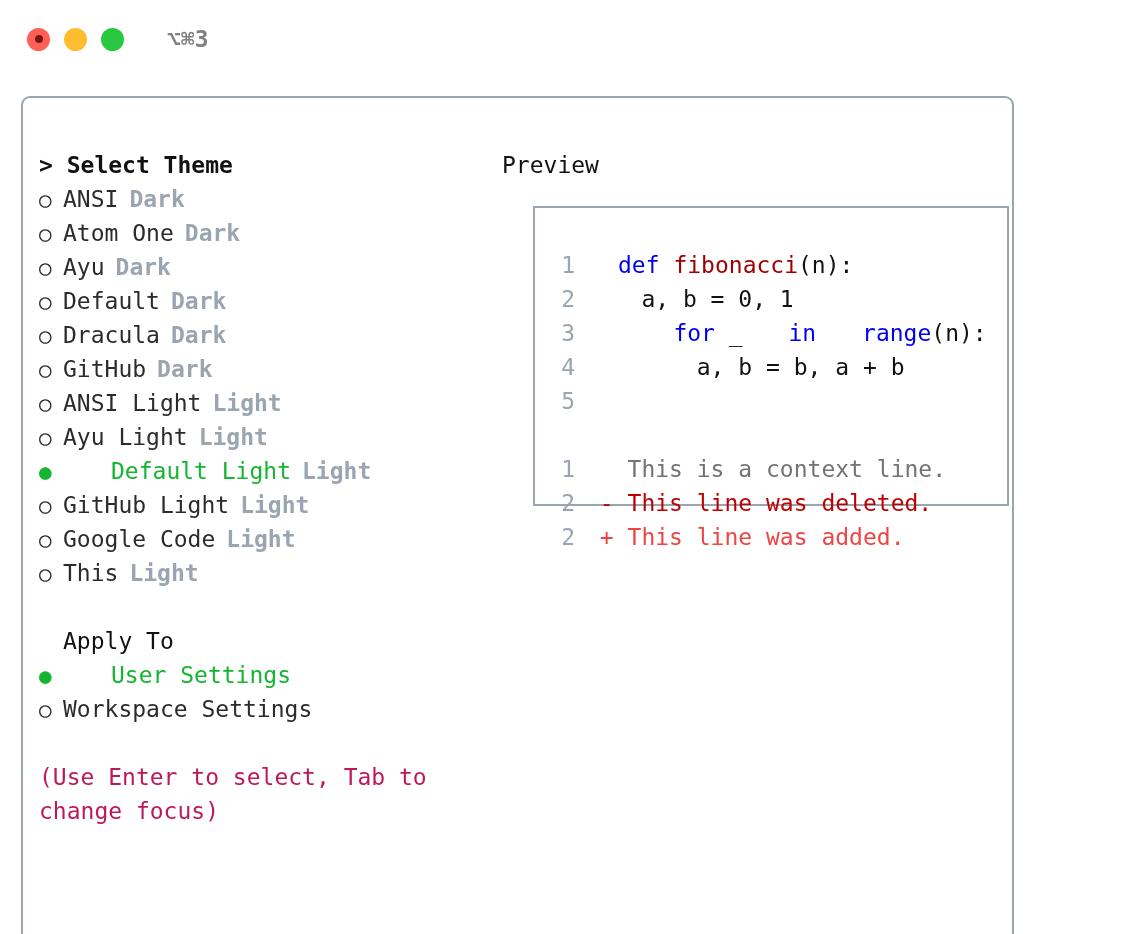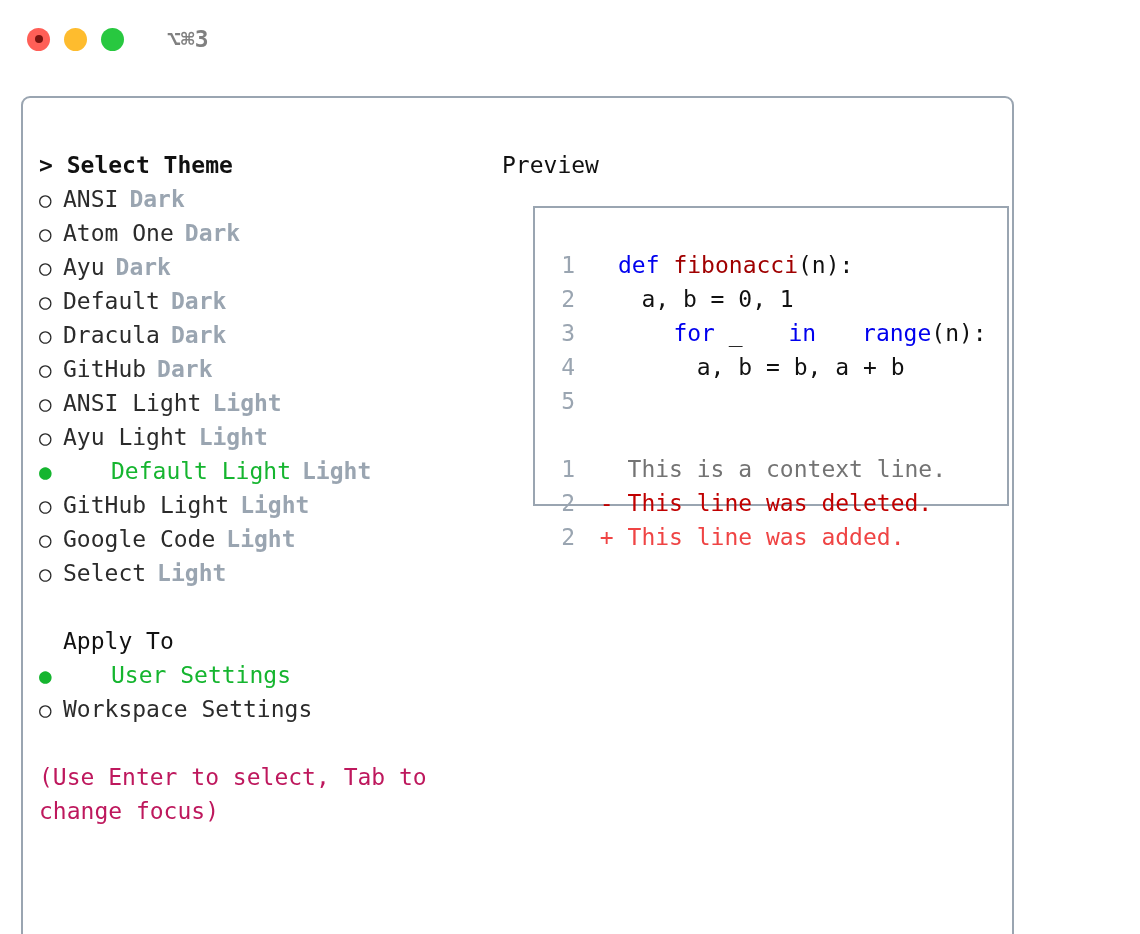--- a/index.html
+++ b/index.html
@@ -217,21 +217,21 @@
           <div class="opt-row"><span class="marker">○</span><span class="opt-label">Atom One</span><span class="opt-tag">Dark</span></div>
           <div class="opt-row"><span class="marker">○</span><span class="opt-label">Ayu</span><span class="opt-tag">Dark</span></div>
           <div class="opt-row"><span class="marker">○</span><span class="opt-label">Default</span><span class="opt-tag">Dark</span></div>
           <div class="opt-row"><span class="marker">○</span><span class="opt-label">Dracula</span><span class="opt-tag">Dark</span></div>
           <div class="opt-row"><span class="marker">○</span><span class="opt-label">GitHub</span><span class="opt-tag">Dark</span></div>
           <div class="opt-row"><span class="marker">○</span><span class="opt-label">ANSI Light</span><span class="opt-tag">Light</span></div>
           <div class="opt-row"><span class="marker">○</span><span class="opt-label">Ayu Light</span><span class="opt-tag">Light</span></div>
           <div class="opt-row selected"><span class="marker">●</span><span class="opt-label">Default Light</span><span class="opt-tag">Light</span></div>
           <div class="opt-row"><span class="marker">○</span><span class="opt-label">GitHub Light</span><span class="opt-tag">Light</span></div>
           <div class="opt-row"><span class="marker">○</span><span class="opt-label">Google Code</span><span class="opt-tag">Light</span></div>
-          <div class="opt-row"><span class="marker">○</span><span class="opt-label">Select</span><span class="opt-tag">Light</span></div>
+          <div class="opt-row"><span class="marker">○</span><span class="opt-label">This</span><span class="opt-tag">Light</span></div>
         </div>
 
       <div class="section-gap"></div>
 
       <div class="section-label">Apply To</div>
       <div class="opt-list" id="apply-list">
           <div class="opt-row selected"><span class="marker">●</span><span class="opt-label">User Settings</span></div>
           <div class="opt-row"><span class="marker">○</span><span class="opt-label">Workspace Settings</span></div>
         </div>
 

